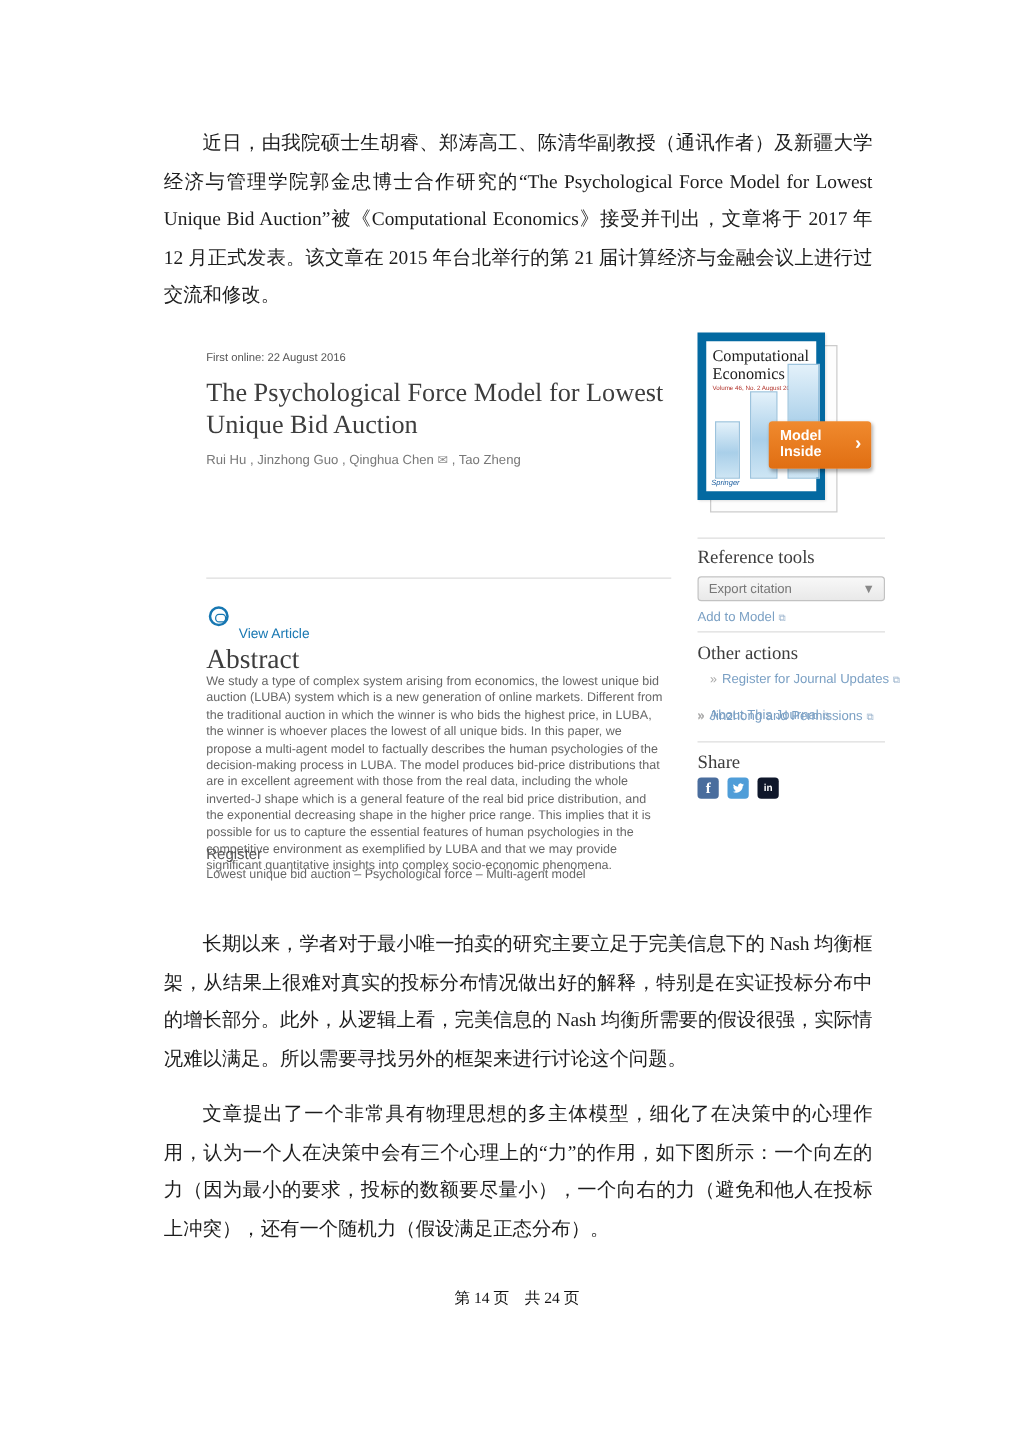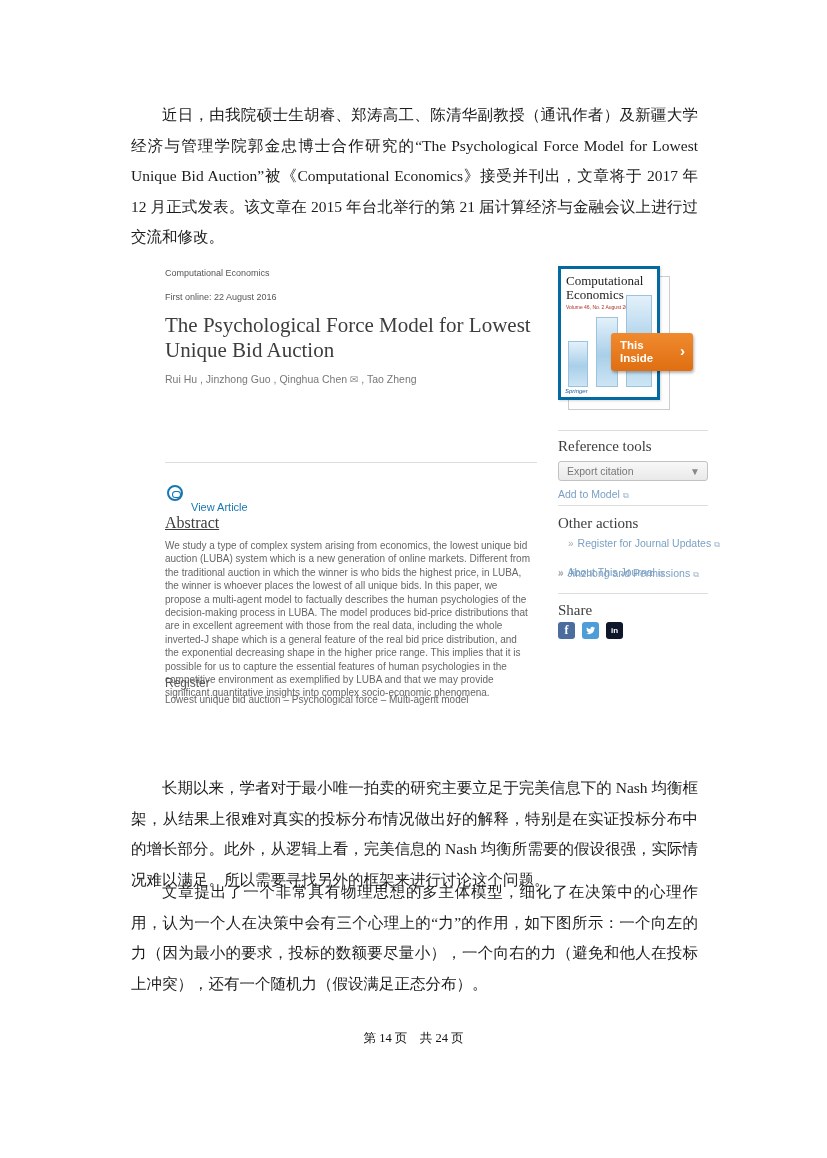--- a/index.html
+++ b/index.html
@@ -7,21 +7,21 @@
   body { font-family:"Liberation Serif","DejaVu Serif",serif; color:#222; position:relative; }
 
   
   .doc-para {
     position:absolute; left:131px; width:567px;
     font-size:15.5px; line-height:30.5px; color:#1c1c1c;
     text-align:justify; text-indent:2em;
     font-family:"Liberation Serif","DejaVu Serif",serif;
   }
   #para1 { top:100px;font-family:Liberation Serif, serif; }
-  #para2 { top:741px;margin-top:32px; }
+  #para2 { top:741px; }
   #para3 { top:877px; }
   .doc-footer {
     position:absolute; top:1030px; left:0; width:827px;
     text-align:center; font-size:12.5px; color:#111;
   }
 
   
   .shot { position:absolute; left:145px; top:258px; width:567px; height:458px; background:#fff;
           font-family:"Liberation Sans","DejaVu Sans",sans-serif; }
 
@@ -46,33 +46,33 @@
   .divider-h { position:absolute; border-top:1px solid #ddd; }
   #div-main { left:20px; top:204px; width:372px; }
 
   .view-article { position:absolute; left:22px; top:215px; display:flex; align-items:center; gap:8px; cursor:pointer; }
   .eye-ico { width:16px; height:16px; border:2px solid #1777b2; border-radius:50%; position:relative; }
   .eye-ico:before { content:""; position:absolute; left:2.5px; top:3.5px; width:7px; height:5px;
                     border:1.5px solid #1777b2; border-radius:70% 70% 70% 70% / 100% 100% 100% 100%; }
   .view-article .txt { color:#1777b2; font-size:11px;margin-top:28px; }
 
   .abs-head { position:absolute; left:20px; top:256px; font-family:"Liberation Serif","DejaVu Serif",serif;
-              font-size:16px; color:#3d3d3d; font-weight:normal;text-decoration:underline; }
+              font-size:22px; color:#3d3d3d; font-weight:normal; }
   .abs-body { position:absolute; left:20px; top:281px; width:368px;
               font-size:10px; line-height:13.4px; color:#666; text-align:left; }
   .kw-head { position:absolute; left:20px; top:418px; font-size:12px; color:#555; }
   .kw-body { position:absolute; left:20px; top:436px; width:368px; font-size:10px; color:#666; }
 
   
   .col-side { position:absolute; left:413px; top:0; width:154px; }
   .cover-wrap { position:absolute; left:0; top:8px; width:122px; height:150px; }
   .cover-back { position:absolute; left:10px; top:10px; width:102px; height:134px;
                 background:#fdfdfd; border:1px solid #ccc; }
   .cover { position:absolute; left:0; top:0; width:102px; height:134px; background:#fff;
-           border:3px solid #0369a1; box-shadow:1px 1px 2px rgba(0,0,0,.15); overflow:visible; }
+           border:7px solid #0369a1; box-shadow:1px 1px 2px rgba(0,0,0,.15); overflow:visible; }
   .cover-title { padding:5px 0 0 5px; font-family:"Liberation Serif","DejaVu Serif",serif;
                  font-size:13px; line-height:14px; color:#1c1c1c; }
   .cover-sub { padding-left:5px; margin-top:2px; font-size:5px; color:#b03028; white-space:nowrap; }
   .bars { position:absolute; left:5px; bottom:10px; width:92px; height:92px; }
   .bar { position:absolute; bottom:0; background:linear-gradient(180deg,#e3f1fa 0%,#a9cfe9 55%,#cde5f4 100%);
          border:1px solid #9cc3dd; }
   .bar1 { left:2px;  width:20px; height:46px; }
   .bar2 { left:30px; width:22px; height:70px; }
   .bar3 { left:60px; width:26px; height:92px; }
   .springer { position:absolute; left:4px; bottom:3px; font-size:6px; color:#1a5d9e; font-style:italic; }
@@ -116,21 +116,20 @@
 </style>
 </head>
 <body>
 
 <p class="doc-para" id="para1">近日，由我院硕士生胡睿、郑涛高工、陈清华副教授（通讯作者）及新疆大学经济与管理学院郭金忠博士合作研究的“The Psychological Force Model for Lowest Unique Bid Auction”被《Computational Economics》接受并刊出，文章将于 2017 年 12 月正式发表。该文章在 2015 年台北举行的第 21 届计算经济与金融会议上进行过交流和修改。</p>
 
 <div class="shot">
 
   <div class="col-main">
     <div class="meta">
-      <div>Computational Economics</div>
     </div>
     <div class="first-online">First online: 22 August 2016</div>
     <h1 class="art-title">The Psychological Force Model for Lowest Unique Bid Auction</h1>
     <div class="authors">
       <span>Rui Hu , Jinzhong Guo , Qinghua Chen</span>
       <span class="env">✉</span>
       <span>, Tao Zheng</span>
     </div>
   </div>
 
@@ -156,21 +155,21 @@
         </div>
         <div class="cover-sub">Volume 46, No. 2 August 2015</div>
         <div class="bars">
           <div class="bar bar1"></div>
           <div class="bar bar2"></div>
           <div class="bar bar3"></div>
         </div>
         <div class="springer">Springer</div>
         <div class="look-inside">
           <div class="li-txt">
-            <div>This</div>
+            <div>Model</div>
             <div>Inside</div>
           </div>
           <span class="chev">›</span>
         </div>
       </div>
     </div>
   </div>
 
   <div class="divider-h" id="div-side1"></div>
   <h3 class="side-head" id="ref-head">Reference tools</h3>

